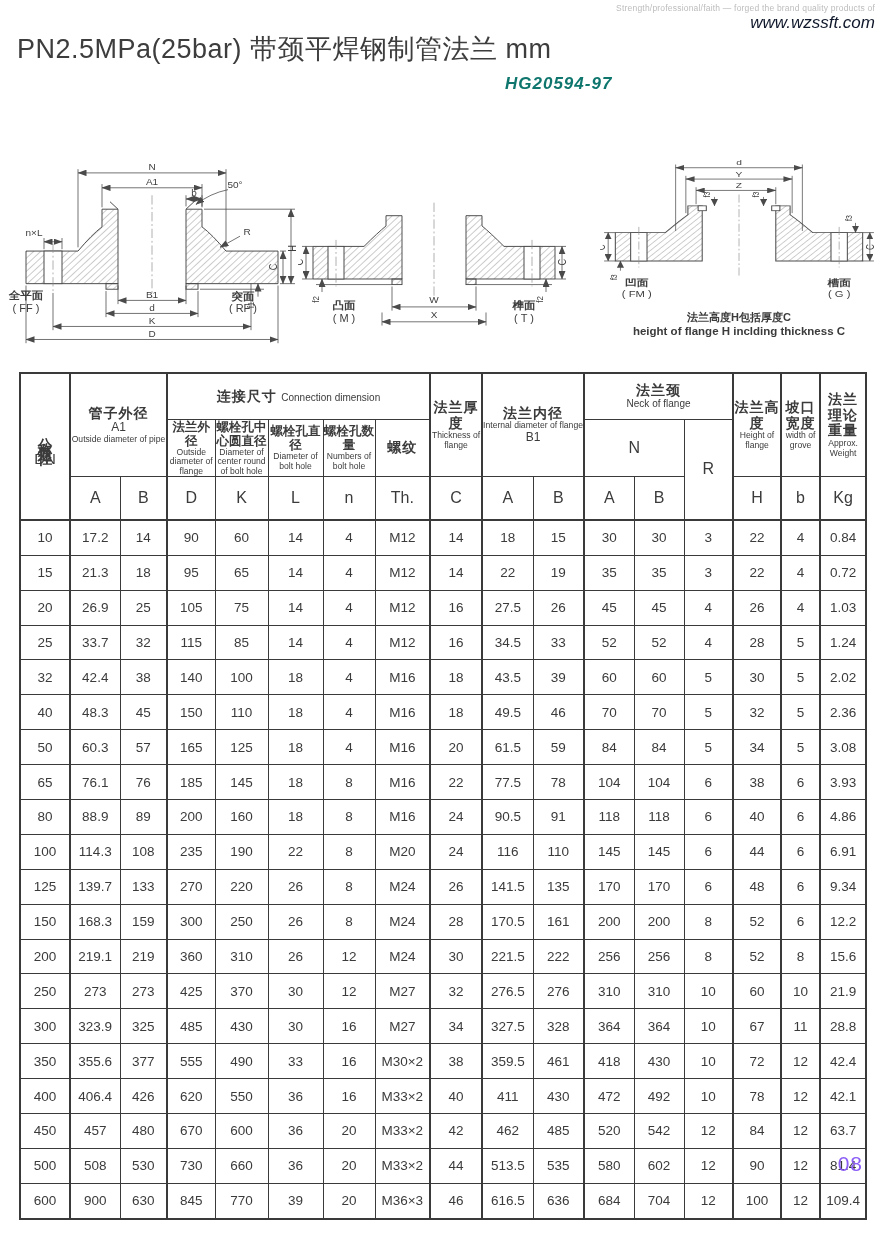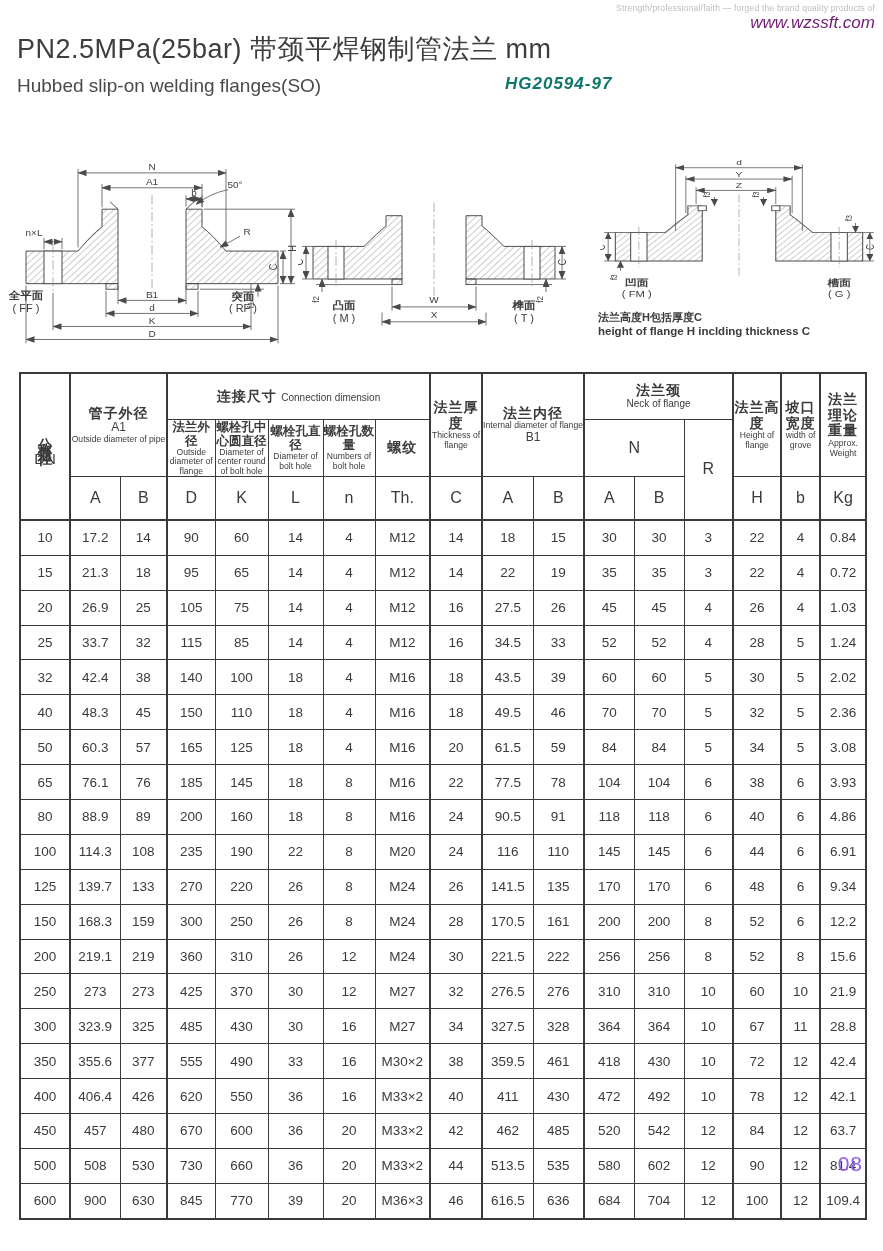--- a/index.html
+++ b/index.html
@@ -1,30 +1,30 @@
 <!DOCTYPE html>
 <html><head>
 <meta charset="utf-8">
 <style>
   html,body{margin:0;padding:0;background:#fff;}
   body{font-family:"Liberation Sans","DejaVu Sans",sans-serif;color:#3b3b3b;}
   .page{position:relative;width:883px;height:1251px;background:#fff;overflow:hidden;}
 
   .slogan{position:absolute;top:3px;right:8px;font-size:8.5px;color:#bcbcbc;letter-spacing:.2px;}
-  .website{position:absolute;top:13px;right:8px;font-size:17px;font-style:italic;color:#701a75;}
+  .website{position:absolute;top:13px;right:8px;font-size:17px;font-style:italic;color:#0f172a;}
   .title{position:absolute;left:17px;top:31px;font-size:27px;color:#3d3d3d;letter-spacing:.5px;white-space:nowrap;}
   .subtitle{position:absolute;left:17px;top:75px;font-size:19px;color:#4a4a4a;}
   .standard{position:absolute;left:505px;top:74px;font-size:17px;color:#0f766e;font-weight:bold;font-style:italic;letter-spacing:1px;}
 
   .draw{position:absolute;top:158px;}
   .d1{left:6px;} .d2{left:298px;} .d3{left:600px;}
   svg text{font-family:"Liberation Sans","DejaVu Sans",sans-serif;fill:#3d3d3d;}
   .dimtxt{font-size:10px;} .dimtxt-s{font-size:8.5px;}
   .facecn{font-size:11.5px;font-weight:bold;} .faceen{font-size:11px;}
-  .caption{position:absolute;left:598px;top:310px;width:282px;font-weight:bold;}
+  .caption{position:absolute;left:598px;top:310px;width:282px;text-align:center;font-weight:bold;}
   .cap1{font-size:11px;} .cap2{font-size:11.5px;}
 
   table.spec{position:absolute;left:19px;top:372px;width:846px;border-collapse:collapse;table-layout:fixed;border:2.5px solid #3a3a3a;background:#fff;}
   .spec th,.spec td{border:1px solid #3a3a3a;text-align:center;vertical-align:middle;padding:0;overflow:hidden;color:#3b3b3b;}
   .hr1{height:46px;} .hr2{height:54px;} .hr3{height:43px;}
   .spec thead th{font-weight:normal;line-height:1.12;}
   .cn{display:block;font-size:14px;font-weight:bold;letter-spacing:1px;}
   .cn2{display:block;font-size:12.5px;font-weight:bold;}
   .en{display:block;font-size:8.6px;color:#3b3b3b;}
   .sub{display:block;font-size:12px;}
@@ -37,21 +37,20 @@
   .pageno{position:absolute;right:20px;top:1152px;font-size:21px;color:#8b5cf6;letter-spacing:1px;}
 </style>
 </head>
 <body>
 
 <div class="page">
 
   <div class="slogan">Strength/professional/faith — forged the brand quality products of</div>
   <div class="website">www.wzssft.com</div>
   <div class="title">PN2.5MPa(25bar) 带颈平焊钢制管法兰 mm</div>
-  <div class="subtitle">Hubbed slip-on welding flanges(SO)</div>
   <div class="standard">HG20594-97</div>
 
   <div class="draw d1">
     <svg width="292" height="188" viewBox="0 0 292 202" preserveAspectRatio="none">
       <defs>
         <pattern id="p1" width="5" height="5" patternUnits="userSpaceOnUse" patternTransform="rotate(45)">
           <line x1="0" y1="0" x2="0" y2="5" stroke="#7a7a7a" stroke-width="0.8"></line>
         </pattern>
         <marker id="a1" markerWidth="9" markerHeight="7" refX="8.5" refY="3.5" orient="auto-start-reverse" markerUnits="userSpaceOnUse">
           <path d="M0,0 L9,3.5 L0,7 Z" fill="#4a4a4a"></path>

